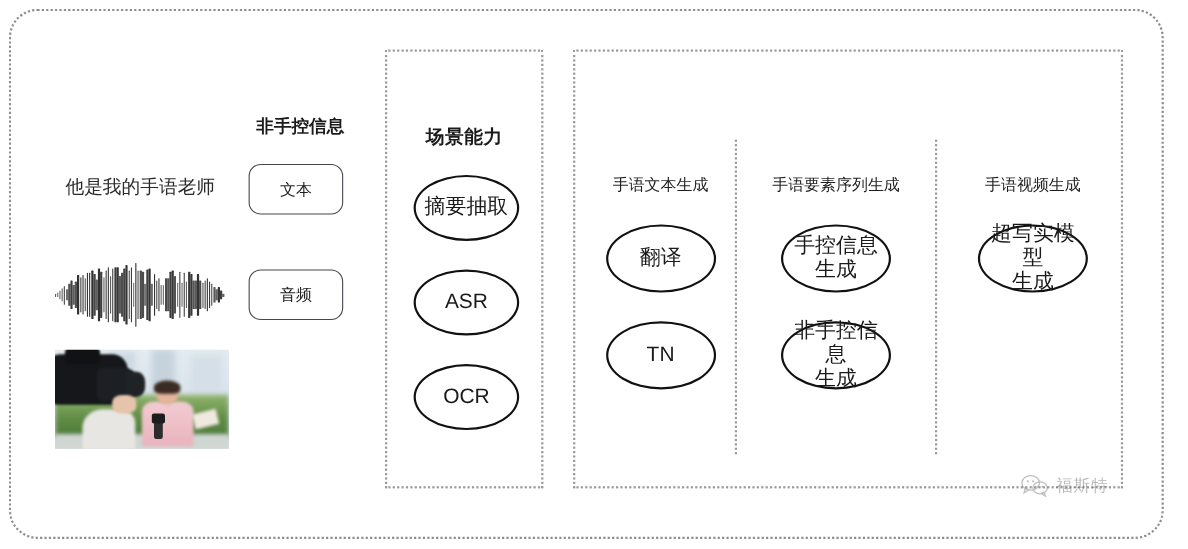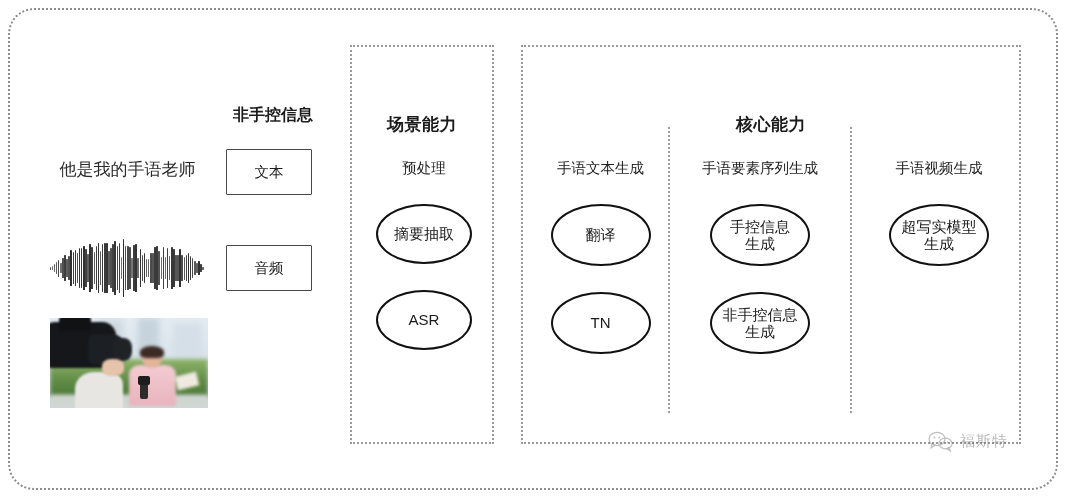--- a/index.html
+++ b/index.html
@@ -40,38 +40,38 @@
   #scene-col{left:0;width:144px;}
   #core-col-1{left:10px;width:135px;}
   #core-col-2{left:157px;width:160px;}
   #core-col-3{left:340px;width:152px;}
   
   .ellipse{
     margin:0 auto 26px auto;
     border:2.2px solid #111111;border-radius:50%;
     display:flex;align-items:center;justify-content:center;
     text-align:center;line-height:1.15;background:#fff;
-    font-size:15px;color:#1a1a1a;
+    font-size:19px;color:#1a1a1a;
   }
   .e-md{width:92px;height:56px;}
   .e-lg{width:96px;height:58px;}
   .ellipse span{display:block;padding:0 4px;}
   
   #input-area{position:absolute;left:0;top:0;width:340px;height:499px;}
   #input-heading{
     position:absolute;left:218px;top:105px;width:110px;text-align:center;
     font-size:16px;font-weight:bold;color:#1b1b1b;
   }
   #sample-text{
     position:absolute;left:40px;top:158px;width:175px;text-align:center;
     font-size:17px;color:#2a2a2a;white-space:nowrap;
   }
   .pill{
     position:absolute;width:86px;height:46px;border:1.6px solid #44484d;
-    border-radius:1px;background:#fff;display:flex;align-items:center;
+    border-radius:11px;background:#fff;display:flex;align-items:center;
     justify-content:center;font-size:14.5px;color:#1d1d1d;box-sizing:border-box;
   }
   #pill-text{left:226px;top:149px;}
   #pill-audio{left:226px;top:245px;}
   #pill-video{left:226px;top:341px;}
   
   #waveform{
     position:absolute;left:44px;top:238px;width:166px;height:60px;
     display:flex;align-items:center;justify-content:center;gap:0px;
   }
@@ -238,33 +238,34 @@
   </div>
 
   <div class="pill" id="pill-text">文本</div>
   <div class="pill" id="pill-audio">音频</div>
 </div>
 
 <div class="panel" id="scene-panel">
   <div class="panel-title">场景能力</div>
 
   <div class="column" id="scene-col">
-    <div class="col-head">预处理</div>
 
     <div class="ellipse e-md">
       <span>摘要抽取</span>
     </div>
     <div class="ellipse e-md">
       <span>ASR</span>
     </div>
+    <div class="ellipse e-md">
+      <span>OCR</span>
+    </div>
   </div>
 </div>
 
 <div class="panel" id="core-panel">
-  <div class="panel-title">核心能力</div>
 
   <div class="col-divider" id="divider-1"></div>
   <div class="col-divider" id="divider-2"></div>
 
   <div class="column" id="core-col-1">
     <div class="col-head">手语文本生成</div>
     <div class="ellipse e-lg">
       <span>翻译</span>
     </div>
     <div class="ellipse e-lg">

